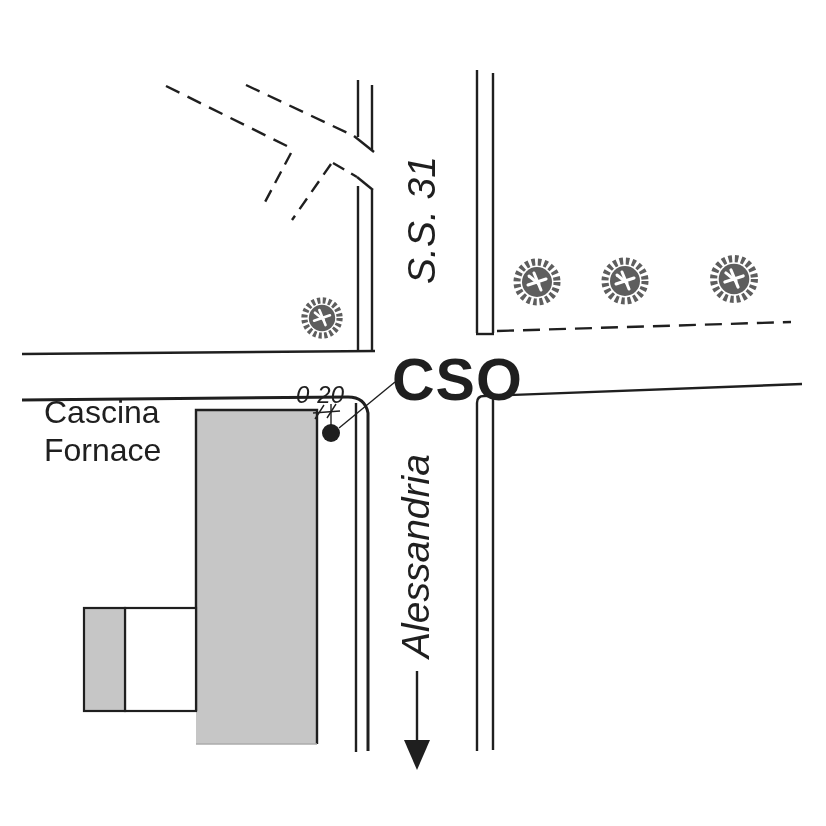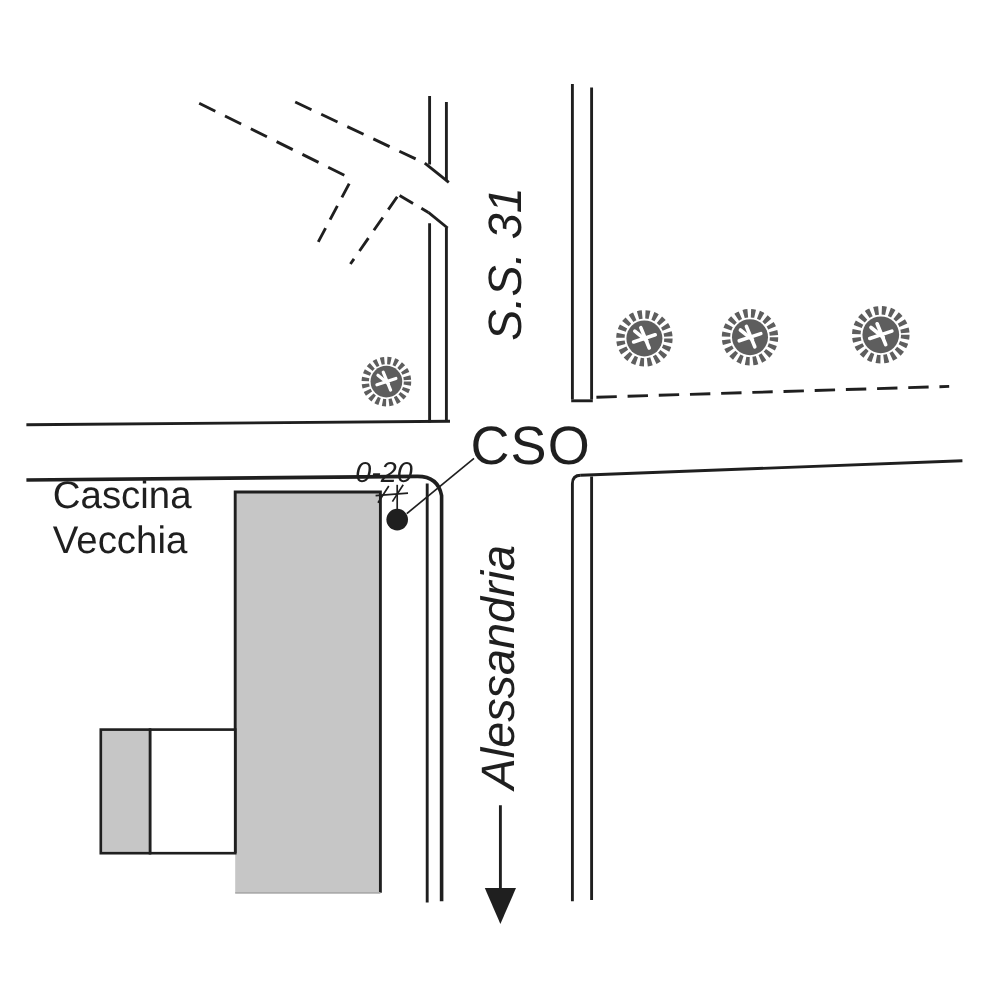--- a/index.html
+++ b/index.html
@@ -3,21 +3,21 @@
 <meta charset="utf-8">
 <style>
   html,body { margin:0; padding:0; background:#ffffff; }
   .stage {
     position:relative; width:826px; height:826px;
     background:#ffffff; overflow:hidden;
     font-family:"Liberation Sans", sans-serif; color:#1f1f1f;
   }
   .stage svg { position:absolute; left:0; top:0; }
   .lbl { position:absolute; white-space:nowrap; color:#1f1f1f; }
-  .lbl-cso  { left:392px; top:346px; font-size:45px; font-weight:normal; letter-spacing:1px; }
+  .lbl-cso  { left:392px; top:346px; font-size:59px; font-weight:bold; letter-spacing:1px; }
   .lbl-ss31 { left:422px; top:220px; font-size:39px; font-style:italic;
               transform:translate(-50%,-50%) rotate(-90deg); }
   .lbl-aless{ left:416px; top:556px; font-size:39px; font-style:italic;
               transform:translate(-50%,-50%) rotate(-90deg); }
   .lbl-sample { left:296px; top:381px; font-size:24px;font-style:italic; }
   .lbl-building { left:44px; top:393px; font-size:32px; line-height:38px; white-space:normal; width:160px; }
   
   .ln   { stroke:#1f1f1f; fill:none; stroke-width:2.4; }
   .ln-thick { stroke:#1f1f1f; fill:none; stroke-width:3; }
   .ln-thin  { stroke:#1f1f1f; fill:none; stroke-width:1.4; }
@@ -104,16 +104,16 @@
       <polygon points="404,740 430,740 417,770" fill="#1f1f1f"></polygon>
     </g>
   </svg>
 
   <div class="lbl lbl-ss31">S.S. 31</div>
   <div class="lbl lbl-cso">CSO</div>
   <div class="lbl lbl-sample">0-20</div>
   <div class="lbl lbl-aless">Alessandria</div>
   <div class="lbl lbl-building">
     <div>Cascina</div>
-    <div>Vecchia</div>
+    <div>Fornace</div>
   </div>
 
 </div>
 
 </body></html>

